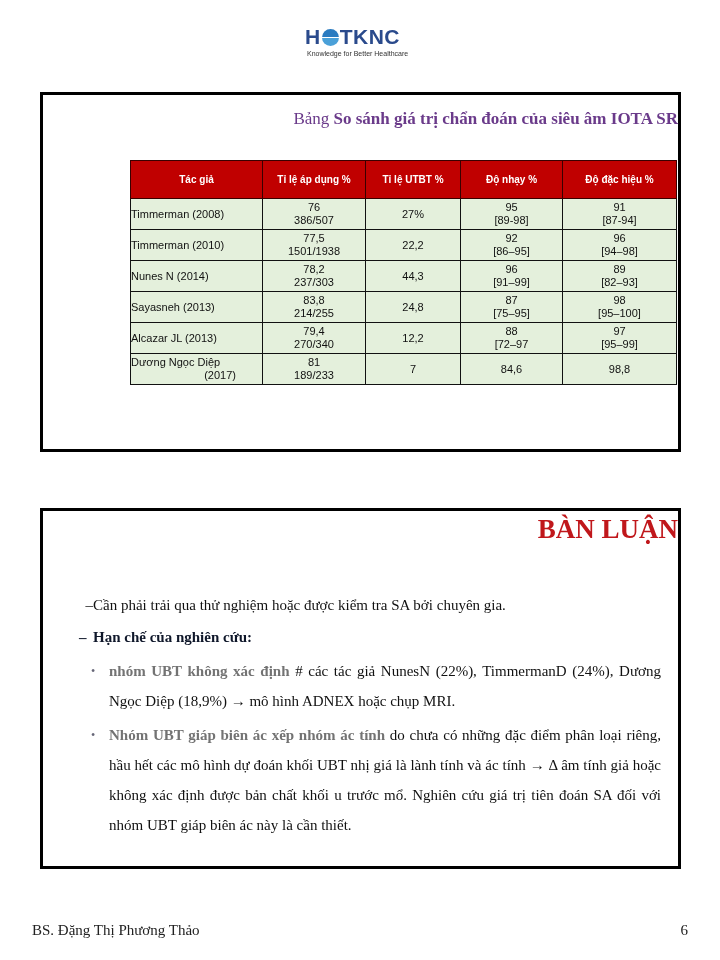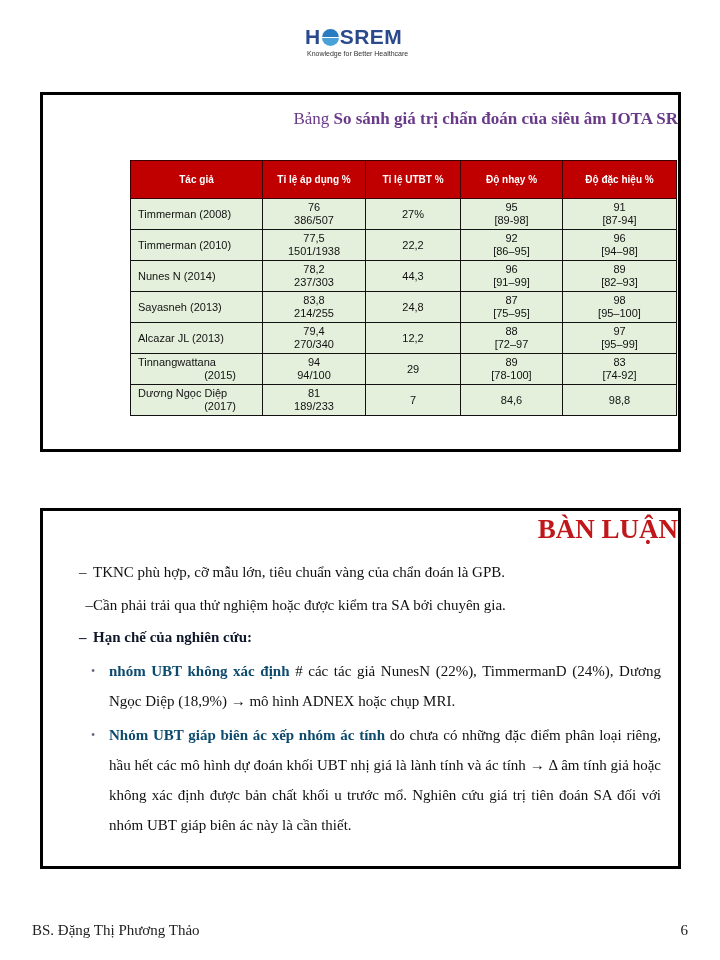--- a/index.html
+++ b/index.html
@@ -12,46 +12,46 @@
   .frame { position:absolute; border:3px solid #000; box-sizing:border-box; background:#fff; }
   .frame1 { left:40px; top:92px; width:641px; height:360px; }
   .frame2 { left:40px; top:508px; width:641px; height:361px; }
 
   .tbl-title { position:absolute; left:0; right:0; top:14px; text-align:right; font-size:17px; color:#6a3a8a; white-space:nowrap; }
   .tbl-title b { font-weight:bold; }
 
   table.data { position:absolute; left:87px; top:65px; border-collapse:collapse; font-family:"Liberation Sans", sans-serif; font-size:11px; color:#111; }
   table.data th { background:#c00000; color:#fff; font-weight:bold; height:21px; padding:8px; border:1px solid #3a0000; font-size:10px; text-align:center; }
   table.data td { background:#e4f0dc; border:1px solid #111; height:30px; padding:0 4px; text-align:center; line-height:13px; }
-  table.data td.author { text-align:left; padding-left:7px; }
+  table.data td.author { text-align:left; padding-left:0; }
   table.data td.author .yr { display:block; text-align:right; padding-right:22px; }
   table.data tr.highlight td { color:#d22; }
   .c1{width:115px}.c2{width:86px}.c3{width:78px}.c4{width:85px}.c5{width:97px}
 
   .disc-title { position:absolute; left:0; right:0; top:3px; text-align:right; font-size:27px; font-weight:bold; color:#c0171b; }
   .line { position:absolute; font-size:15px; color:#111; white-space:nowrap; }
   .dash { display:inline-block; width:14px; }
   .l1 { left:36px; top:53px; }
   .l2 { left:36px; top:86px;text-align:right; }
   .l3 { left:36px; top:118px; color:#0f172a; font-weight:bold; }
   .bullet { position:absolute; left:48px; width:570px; font-size:15px; color:#111; line-height:30px; text-align:justify; }
   .bullet .dot { position:absolute; left:0; top:0; color:#667; font-size:12px; }
   .bullet .txt { display:block; margin-left:18px; }
-  .bullet b { color:#0c4a6e; }
+  .bullet b { color:#737373; }
   .b1 { top:145px; }
   .b2 { top:209px; }
 
   .footer-left { position:absolute; left:32px; top:922px; font-size:15px; color:#222; }
   .footer-right { position:absolute; right:32px; top:922px; font-size:15px; color:#222; }
 </style>
 </head>
 <body>
 
 <div class="logo">
-  <div class="logo-word"><span>H</span><span class="o"></span><span>SREM</span></div>
+  <div class="logo-word"><span>H</span><span class="o"></span><span>TKNC</span></div>
   <div class="logo-tag">Knowledge for Better Healthcare</div>
 </div>
 
 <div class="frame frame1">
   <div class="tbl-title"><span>Bảng </span><b>So sánh giá trị chẩn đoán của siêu âm IOTA SR</b></div>
   <table class="data">
     <thead>
       <tr>
         <th class="c1">Tác giả</th>
         <th class="c2">Tỉ lệ áp dụng %</th>
@@ -135,56 +135,39 @@
           <td>
             <span style="display:block">88</span>
             <span style="display:block">[72–97</span>
           </td>
           <td>
             <span style="display:block">97</span>
             <span style="display:block">[95–99]</span>
           </td>
         </tr>
         <tr>
-          <td class="author"><span>Tinnangwattana</span><span class="yr">(2015)</span></td>
-          <td>
-            <span style="display:block">94</span>
-            <span style="display:block">94/100</span>
-          </td>
-          <td><span>29</span></td>
-          <td>
-            <span style="display:block">89</span>
-            <span style="display:block">[78-100]</span>
-          </td>
-          <td>
-            <span style="display:block">83</span>
-            <span style="display:block">[74-92]</span>
-          </td>
-        </tr>
-        <tr>
           <td class="author"><span>Dương Ngọc Diệp</span><span class="yr">(2017)</span></td>
           <td>
             <span style="display:block">81</span>
             <span style="display:block">189/233</span>
           </td>
           <td><span>7</span></td>
           <td>
             <span style="display:block">84,6</span>
           </td>
           <td>
             <span style="display:block">98,8</span>
           </td>
         </tr>
       </tbody>
   </table>
 </div>
 
 <div class="frame frame2">
   <div class="disc-title">BÀN LUẬN</div>
-  <div class="line l1"><span class="dash">–</span><span>TKNC  phù hợp,  cỡ mẫu lớn, tiêu chuẩn vàng của chẩn đoán là GPB.</span></div>
   <div class="line l2"><span class="dash">–</span><span>Cần phải trải qua thử nghiệm hoặc được kiểm tra SA bởi chuyên gia.</span></div>
   <div class="line l3"><span class="dash">–</span><span>Hạn chế của nghiên cứu:</span></div>
   <div class="bullet b1">
     <span class="dot">•</span>
     <span class="txt"><b>nhóm UBT không xác định</b><span> # các tác giả NunesN (22%), TimmermanD (24%), Dương Ngọc Diệp (18,9%)  → mô hình ADNEX hoặc chụp MRI.</span></span>
   </div>
   <div class="bullet b2">
     <span class="dot">•</span>
     <span class="txt"><b>Nhóm UBT giáp biên ác xếp nhóm ác tính</b><span> do chưa có những đặc điểm phân loại riêng, hầu hết các mô hình dự đoán khối UBT nhị giá là lành tính và ác tính → Δ âm tính giả hoặc không xác định được bản chất khối u trước mổ. Nghiên cứu giá trị tiên đoán SA đối với nhóm UBT giáp biên ác này là cần thiết.</span></span>
   </div>

